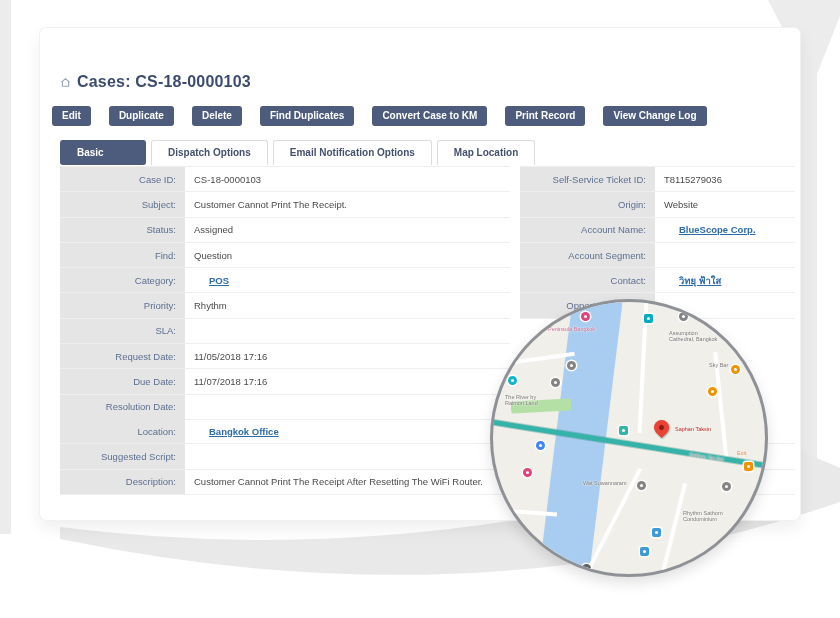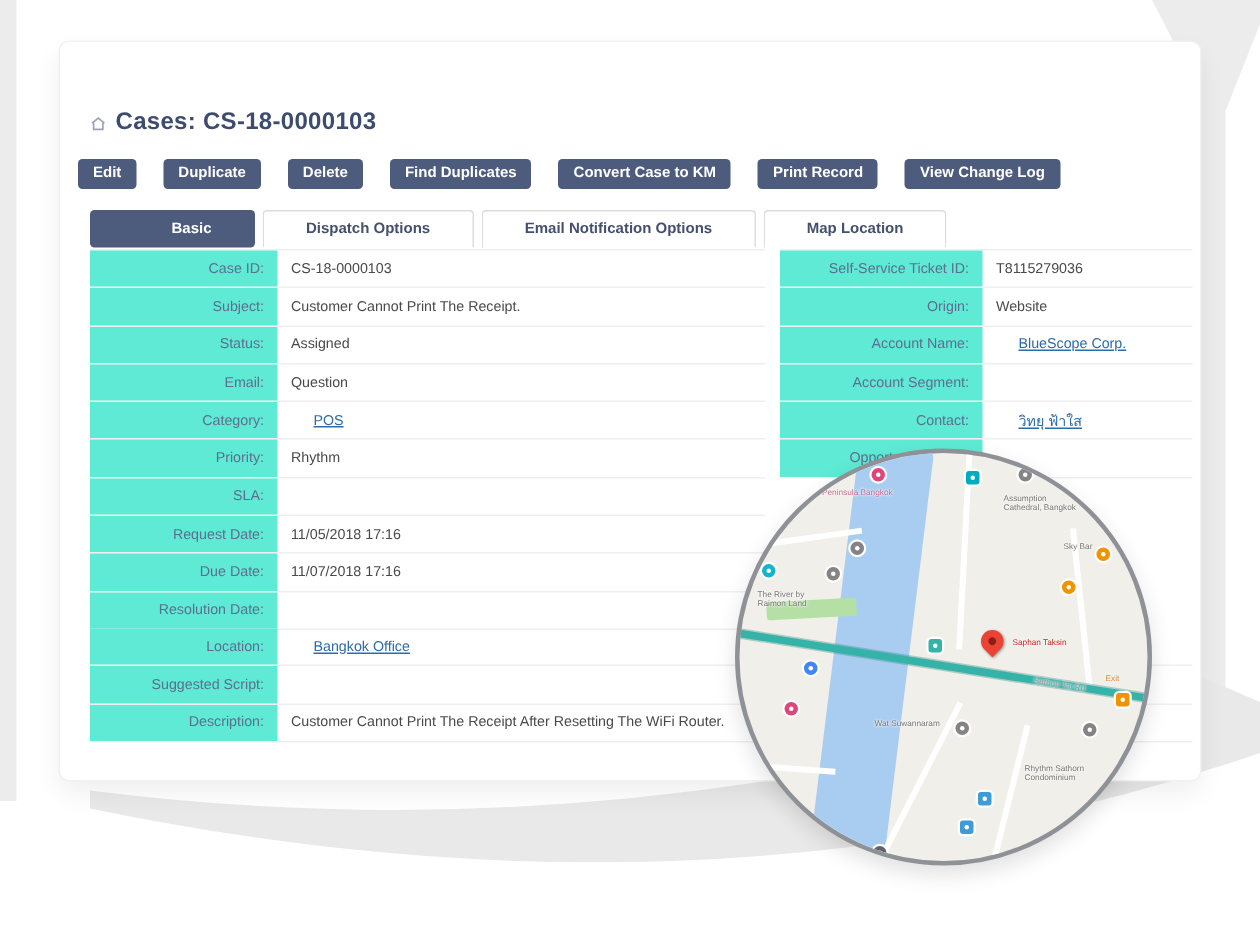--- a/index.html
+++ b/index.html
@@ -28,41 +28,41 @@
   .tbtn{
     background:#4d5b7d;color:#fff;font-size:10px;font-weight:bold;
     border:none;border-radius:3px;padding:5px 10px;line-height:1;cursor:pointer;
     font-family:"Liberation Sans",sans-serif;white-space:nowrap;
   }
   
   .tabs{position:absolute;left:20px;top:112px;display:flex;gap:5px;align-items:flex-end;}
   .tab{
     font-size:10px;font-weight:bold;color:#44506e;background:#fff;
     border:1px solid #dcdcdc;border-bottom:none;border-radius:3px 3px 0 0;
-    padding:7px 28px;line-height:1;cursor:pointer;min-width:52px;text-align:right;
+    padding:7px 16px;line-height:1;cursor:pointer;min-width:52px;text-align:left;
   }
   .tab.active{background:#4d5b7d;color:#fff;border-color:#4d5b7d;border-radius:3px;}
   
   .rows{position:absolute;}
   #left-rows{left:20px;top:138px;width:450px;border-top:1px solid #efefef;}
   #right-rows{left:480px;top:138px;width:275px;border-top:1px solid #efefef;}
   #bottom-rows{left:20px;top:391px;width:735px;}
   .frow{display:flex;align-items:center;height:24.3px;border-bottom:1px solid #efefef;}
   .flabel{
-    width:125px;flex:0 0 auto;background:#5eead4;height:100%;
+    width:125px;flex:0 0 auto;background:#e5e5e5;height:100%;
     display:flex;align-items:center;justify-content:flex-end;
     padding-right:9px;box-sizing:border-box;
     font-size:9.5px;color:#5d6f91;
   }
   #right-rows .flabel{width:135px;}
   .fvalue{
     flex:1;font-size:9.5px;color:#4a4a4a;padding-left:9px;
     white-space:nowrap;overflow:hidden;
   }
-  .fvalue a{color:#2d6ca8;font-weight:normal;text-decoration:underline;cursor:pointer;padding-left:15px;}
+  .fvalue a{color:#2d6ca8;font-weight:bold;text-decoration:underline;cursor:pointer;padding-left:15px;}
   
   .map-circle{
     position:absolute;left:490px;top:299px;width:272px;height:272px;
     border-radius:50%;border:3px solid #8e9297;overflow:hidden;
     background:#f1efe9;z-index:2;box-shadow:0 6px 14px rgba(0,0,0,.12);
   }
   .map-el{position:absolute;}
   .river{
     left:62px;top:-8px;width:50px;height:300px;background:#a9cdf1;
     transform:rotate(7deg);border-radius:8px;
@@ -130,21 +130,21 @@
         </div>
         <div class="frow">
           <div class="flabel">Subject:</div>
           <div class="fvalue">Customer Cannot Print The Receipt.</div>
         </div>
         <div class="frow">
           <div class="flabel">Status:</div>
           <div class="fvalue">Assigned</div>
         </div>
         <div class="frow">
-          <div class="flabel">Email:</div>
+          <div class="flabel">Find:</div>
           <div class="fvalue">Question</div>
         </div>
         <div class="frow">
           <div class="flabel">Category:</div>
           <div class="fvalue"><a>POS</a></div>
         </div>
         <div class="frow">
           <div class="flabel">Priority:</div>
           <div class="fvalue">Rhythm</div>
         </div>

